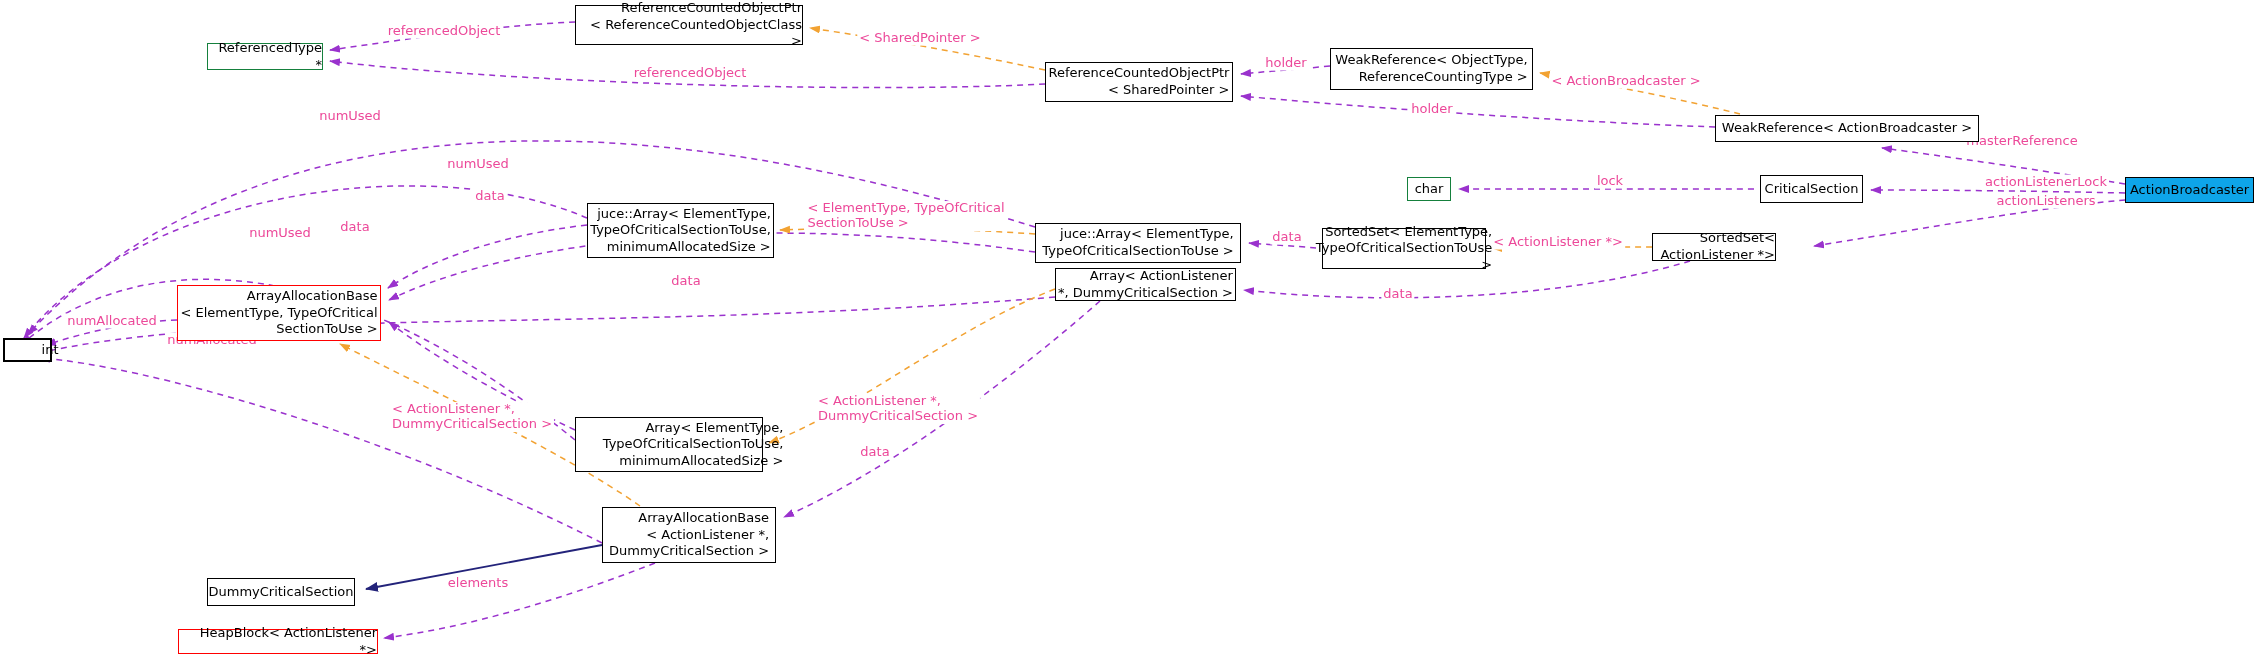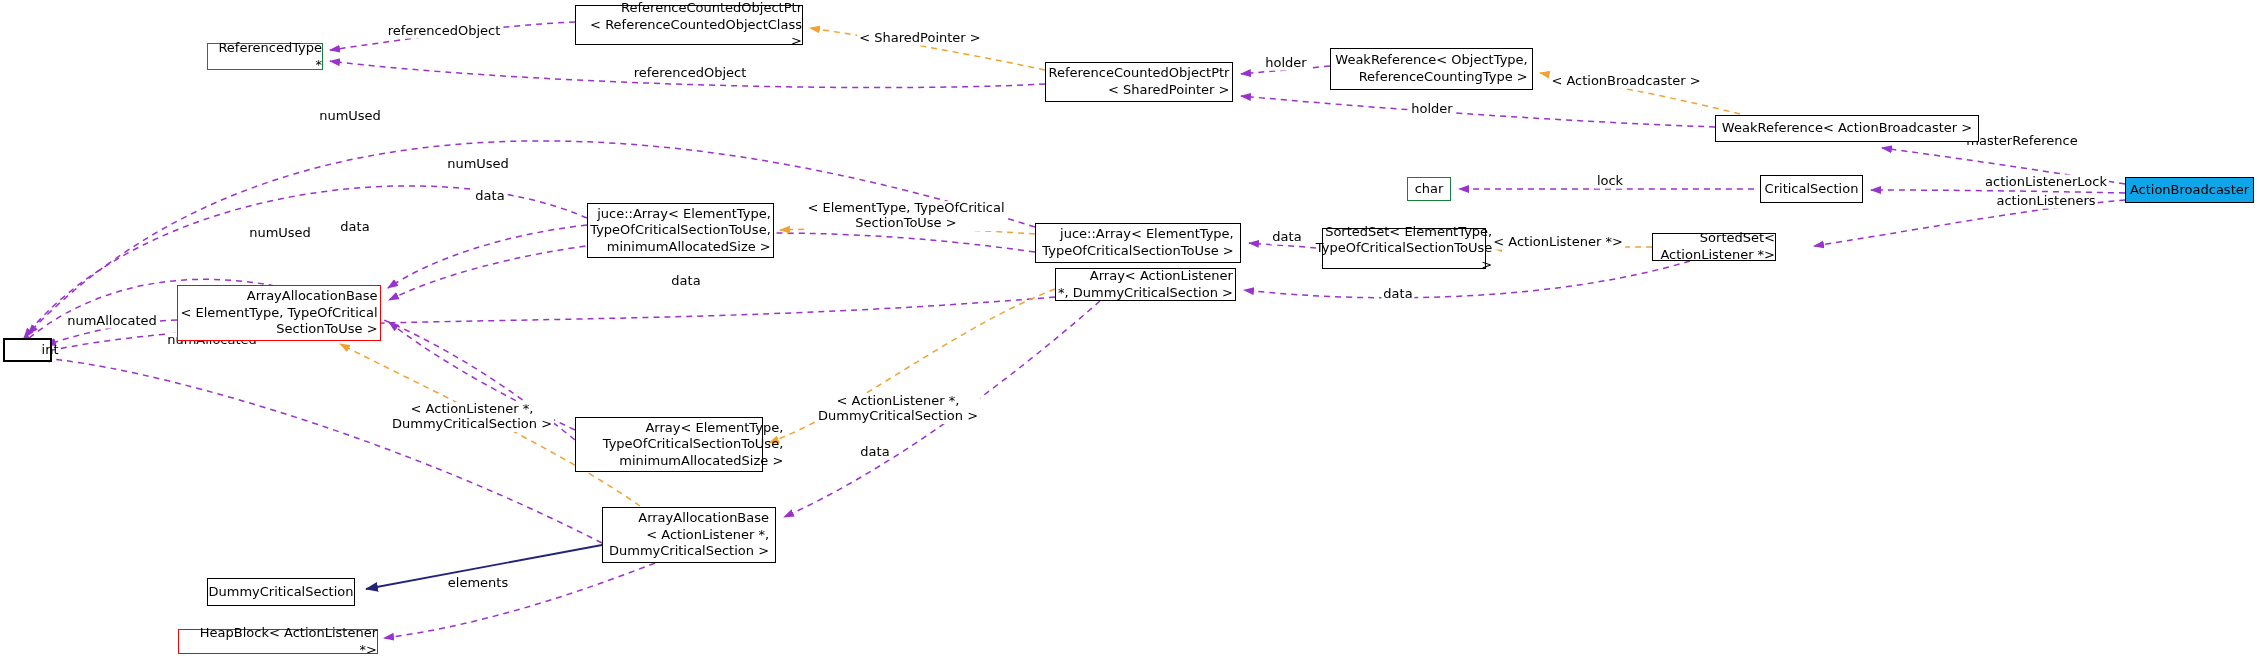--- a/index.html
+++ b/index.html
@@ -23,23 +23,23 @@
     z-index:3;
   }
   .node.gray{border:1px solid #15803d;}
   .node.red{border:1.4px solid #ff0000;}
   .node.focus{background:#0ea5e9;border:1.7px solid #000;}
   .node.thick{border-width:2px;}
   .elabel{
     position:absolute;
     transform:translate(-50%,-50%);
     font-size:13px;line-height:1.15;
-    color:#000000;background:#ffffff;
+    color:#ec4899;background:#ffffff;
     padding:0 2px;
-    text-align:center;
+    text-align:left;
     white-space:pre-line;
     z-index:2;
   }
 </style>
 </head>
 <body>
 
 <div id="canvas">
   <svg id="edges" xmlns="http://www.w3.org/2000/svg">
     <defs>

